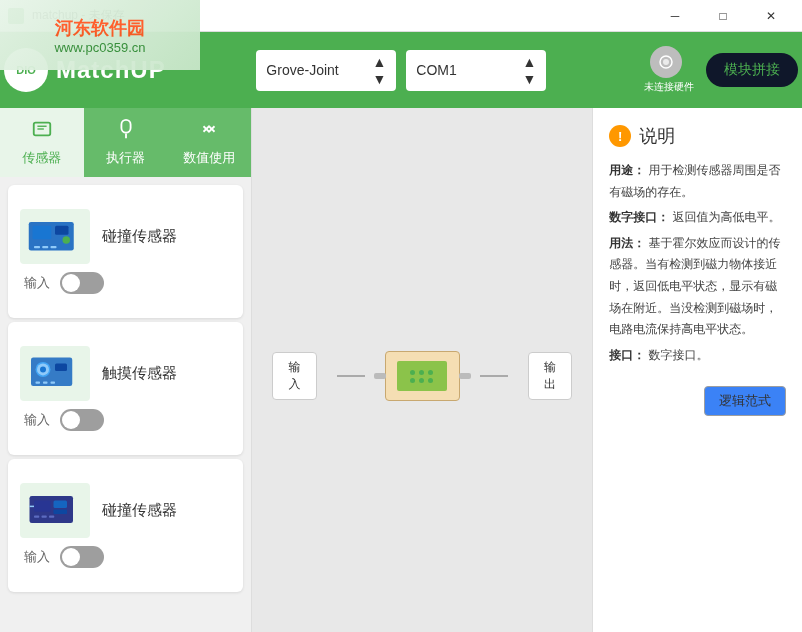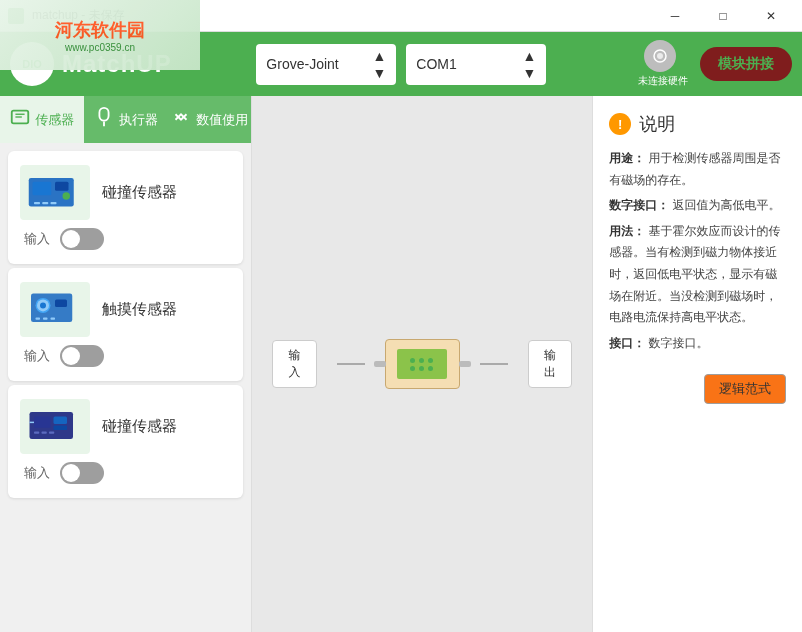--- a/index.html
+++ b/index.html
@@ -76,31 +76,31 @@
       align-items: center;
       justify-content: center;
       padding: 6px;
     }
     .watermark-text1 {
       font-size: 18px;
       font-weight: bold;
       color: #ff5722;
     }
     .watermark-text2 {
-      font-size: 10px;
+      font-size: 13px;
       color: #388e3c;
     }
 
     
     .header {
-      height: 64px;
+      height: 76px;
       background: #4caf50;
       display: flex;
       align-items: center;
-      padding: 0 10px;
+      padding: 0 4px;
       gap: 16px;
       position: relative;
     }
     .logo-area {
       display: flex;
       align-items: center;
       gap: 8px;
       min-width: 160px;
     }
     .logo-circle {
@@ -176,27 +176,27 @@
       width: 18px;
       height: 18px;
       fill: #fff;
     }
     .conn-label {
       font-size: 10px;
       color: #fff;
       margin-left: 7px;
     }
     .module-btn {
-      background: #7f1d1d;
+      background: #0f172a;
       color: #4caf50;
       border: none;
       border-radius: 20px;
       padding: 8px 18px;
       font-size: 14px;
-      font-weight: bold;
+      font-weight: normal;
       cursor: pointer;
       white-space: nowrap;
     }
 
     
     .main {
       display: flex;
       height: calc(632px - 32px - 64px);
     }
 
@@ -208,21 +208,21 @@
       flex-direction: column;
       border-right: 1px solid #ddd;
     }
     .tab-bar {
       display: flex;
       background: #4caf50;
     }
     .tab-item {
       flex: 1;
       display: flex;
-      flex-direction: row;
+      flex-direction: column;
       align-items: center;
       justify-content: center;
       padding: 10px 0;
       cursor: pointer;
       gap: 4px;
     }
     .tab-item.active {
       background: #e8f5e9;
     }
     .tab-item:not(.active) {
@@ -247,21 +247,21 @@
     .sensor-list {
       flex: 1;
       overflow-y: auto;
       padding: 4px 0;
       background: #f0f0f0;
     }
     .sensor-item {
       background: #fff;
       margin: 4px 8px;
       border-radius: 6px;
-      padding: 14px 12px;
+      padding: 24px 12px;
       display: flex;
       flex-direction: column;
       gap: 8px;
       cursor: pointer;
       box-shadow: 0 1px 3px rgba(0,0,0,0.1);
     }
     .sensor-top {
       display: flex;
       align-items: center;
       gap: 12px;
@@ -430,21 +430,21 @@
       line-height: 1.8;
     }
     .info-body p {
       margin-bottom: 4px;
     }
     .info-label {
       font-weight: bold;
       color: #333;
     }
     .logic-btn {
-      background: #f97316;
+      background: #3b82f6;
       border: 1px solid #9e9e9e;
       border-radius: 4px;
       padding: 5px 14px;
       font-size: 13px;
       color: #333;
       cursor: pointer;
       margin-top: 16px;
       float: right;
     }
   </style>

